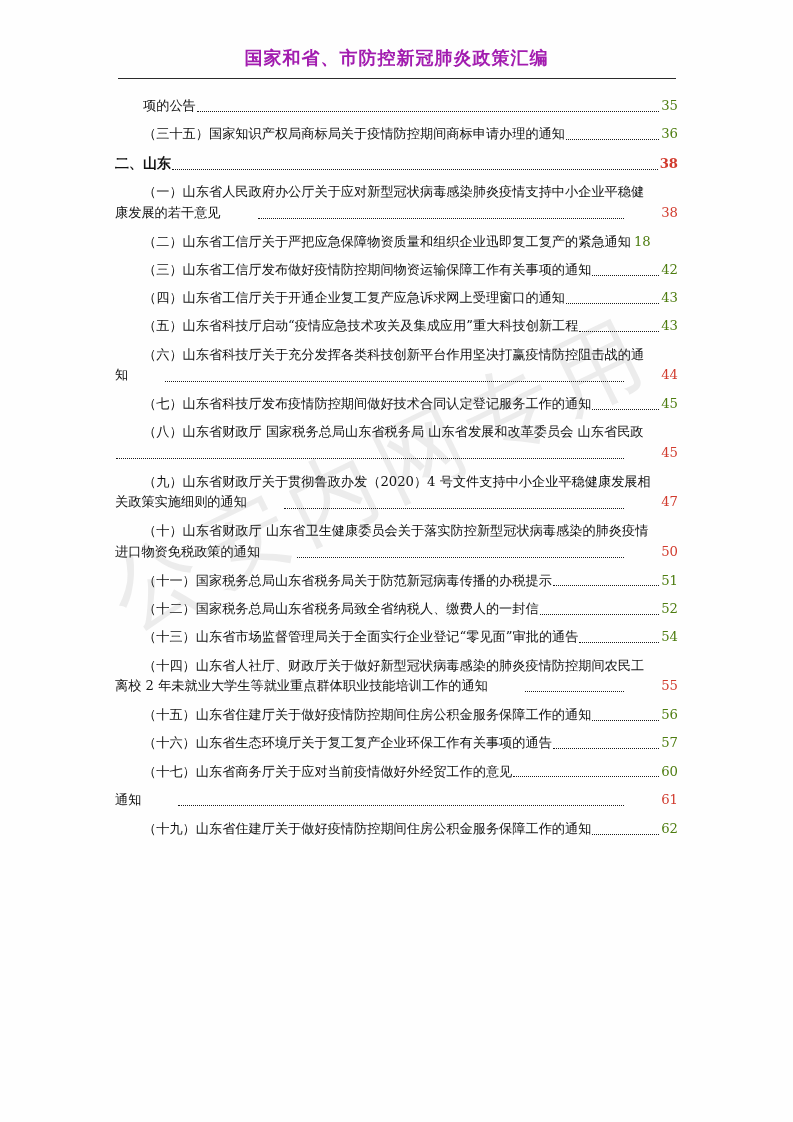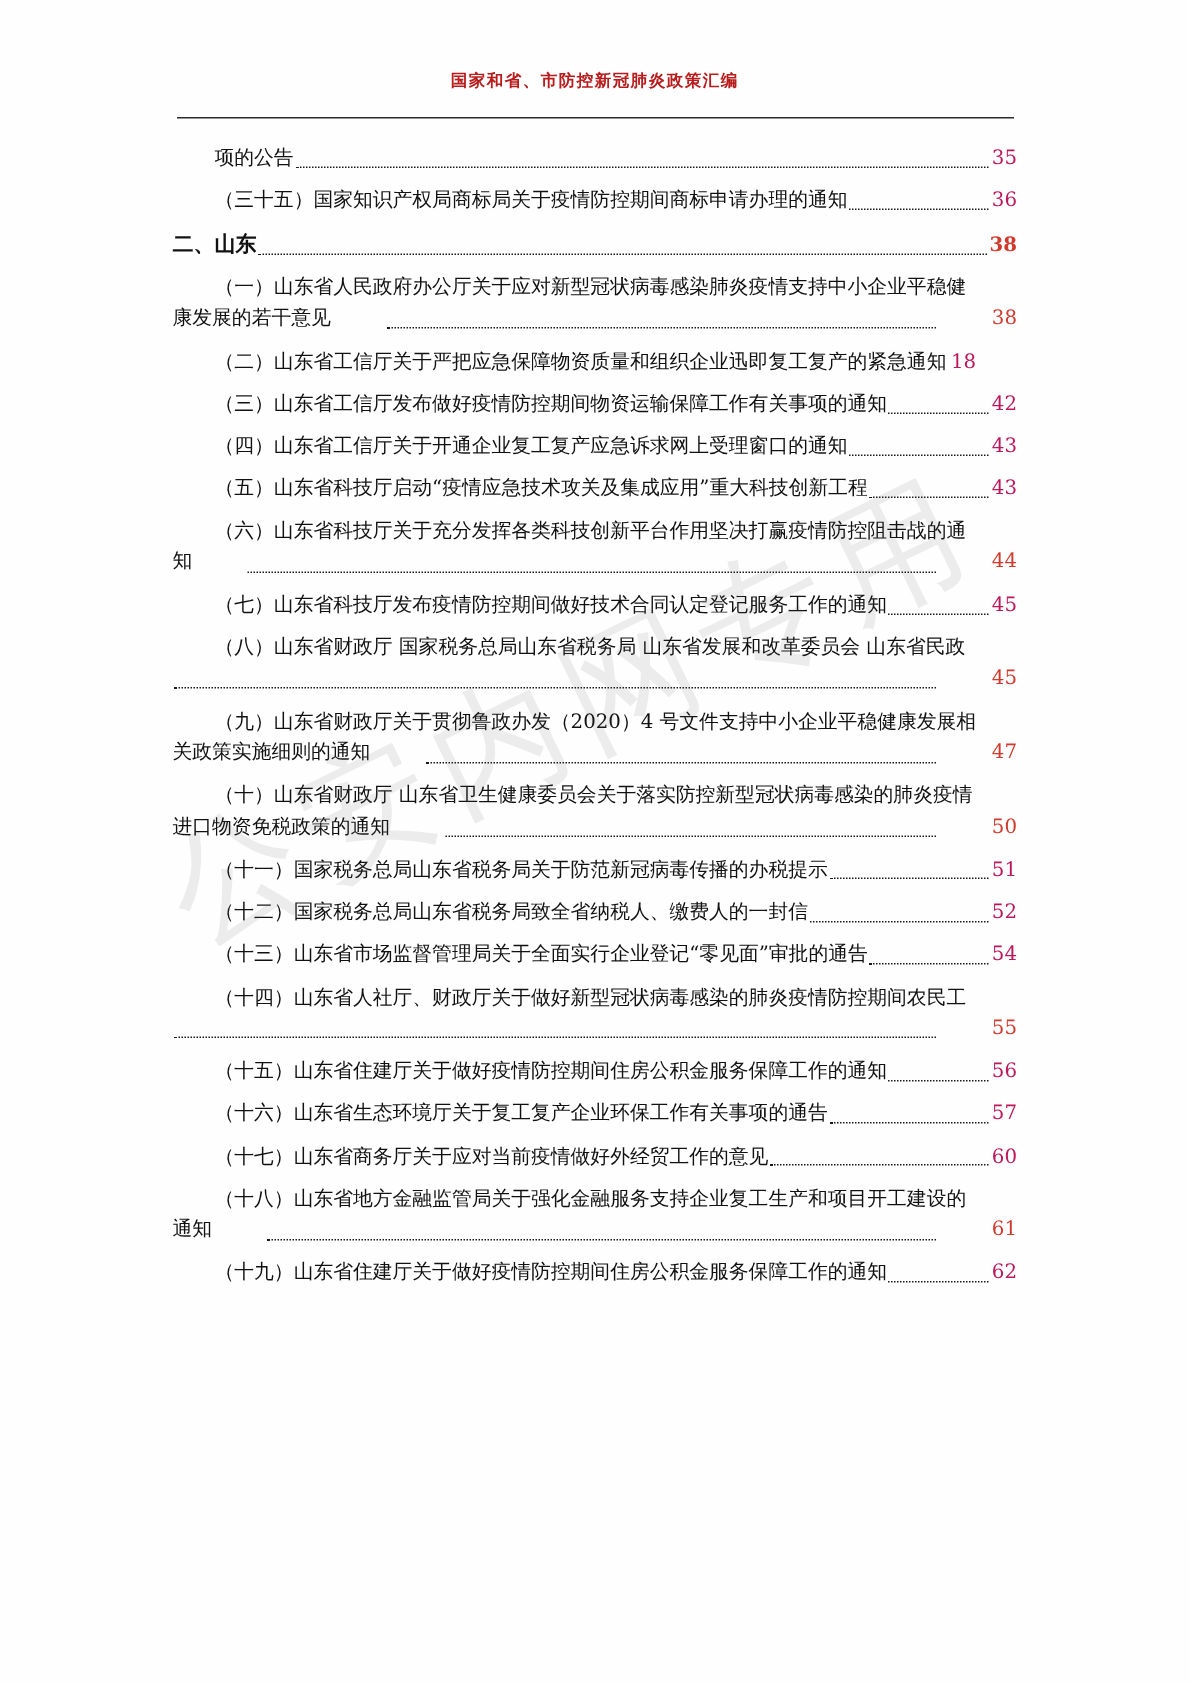--- a/index.html
+++ b/index.html
@@ -15,22 +15,22 @@
     font-family: "DejaVu Sans", "Liberation Sans", sans-serif;
     overflow: hidden;
     box-sizing: border-box;
   }
   .header {
     position: absolute;
     top: 46px;
     left: 0;
     width: 100%;
     text-align: center;
-    font-size: 11px;
-    color: #b91c1c;
+    font-size: 18px;
+    color: #a21caf;
     letter-spacing: 1px;
     font-family: Liberation Serif, serif;
     font-weight: bold;
   }
   .header-rule {
     position: absolute;
     top: 78px;
     left: 118px;
     width: 558px;
     height: 1px;
@@ -76,21 +76,21 @@
   }
   .toc-entry .leader {
     flex: 1 1 auto;
     border-bottom: 1.3px dotted #1a1a1a;
     margin: 0 1px 4px 1px;
     min-width: 8px;
     height: 1px;
   }
   .toc-entry .pg {
     flex: 0 0 auto;
-    color: #be185d;
+    color: #4d7c0f;
     font-size: 13.2px;
     padding-left: 1px;
   }
   .lvl1 {
     font-weight: bold;
     font-size: 14px;
     margin-left: 0;
     align-items: flex-end;
   }
   .lvl1 .pg { color: #d13b2e; font-weight: bold; }
@@ -226,41 +226,41 @@
         <span class="pg">52</span>
       </div>
       <div class="toc-entry indent1">
         <span class="txt">（十三）山东省市场监督管理局关于全面实行企业登记“零见面”审批的通告</span>
         <span class="leader"></span>
         <span class="pg">54</span>
       </div>
       <div class="wrapline">
         <span class="firstline">（十四）山东省人社厅、财政厅关于做好新型冠状病毒感染的肺炎疫情防控期间农民工</span>
         <div class="row2">
+          <span class="txt">离校 2 年未就业大学生等就业重点群体职业技能培训工作的通知</span>
           <span class="leader"></span>
           <span class="pg">55</span>
         </div>
       </div>
       <div class="toc-entry indent1">
         <span class="txt">（十五）山东省住建厅关于做好疫情防控期间住房公积金服务保障工作的通知</span>
         <span class="leader"></span>
         <span class="pg">56</span>
       </div>
       <div class="toc-entry indent1">
         <span class="txt">（十六）山东省生态环境厅关于复工复产企业环保工作有关事项的通告</span>
         <span class="leader"></span>
         <span class="pg">57</span>
       </div>
       <div class="toc-entry indent1">
         <span class="txt">（十七）山东省商务厅关于应对当前疫情做好外经贸工作的意见</span>
         <span class="leader"></span>
         <span class="pg">60</span>
       </div>
       <div class="wrapline">
-        <span class="firstline">（十八）山东省地方金融监管局关于强化金融服务支持企业复工生产和项目开工建设的</span>
         <div class="row2">
           <span class="txt">通知</span>
           <span class="leader"></span>
           <span class="pg">61</span>
         </div>
       </div>
       <div class="toc-entry indent1">
         <span class="txt">（十九）山东省住建厅关于做好疫情防控期间住房公积金服务保障工作的通知</span>
         <span class="leader"></span>
         <span class="pg">62</span>

